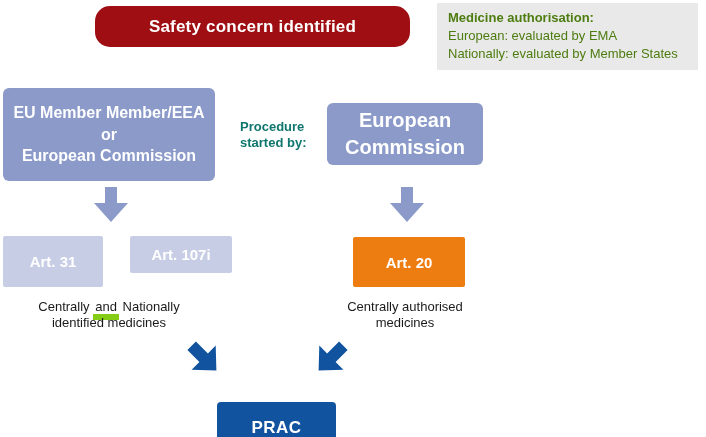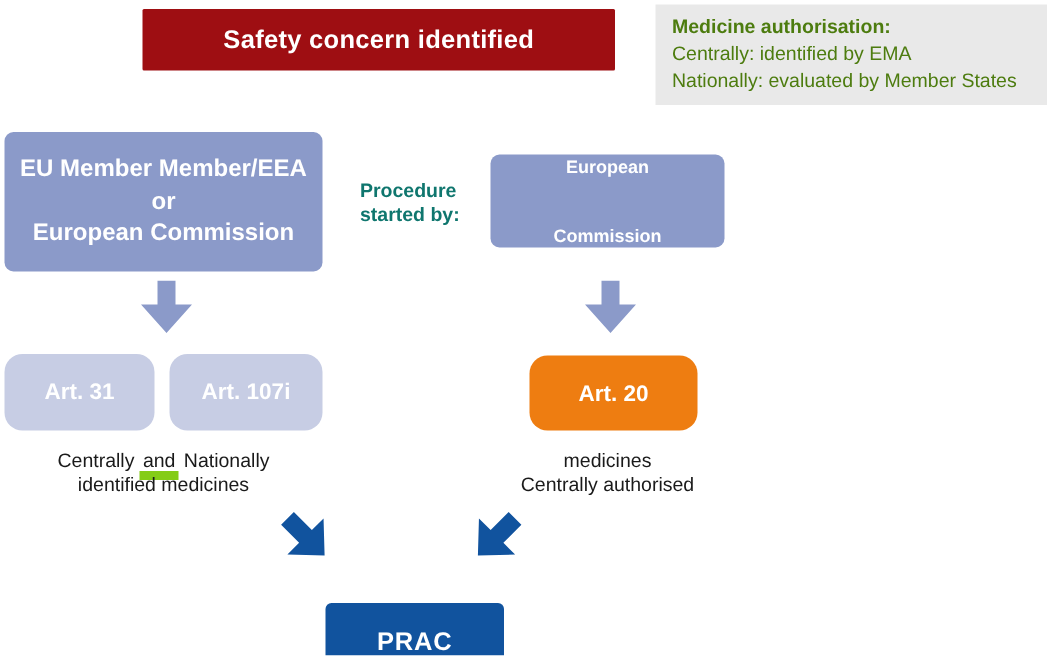--- a/index.html
+++ b/index.html
@@ -17,21 +17,21 @@
     display: flex;
     flex-direction: column;
     align-items: center;
     justify-content: center;
     text-align: center;
     color: #fff;
     font-weight: bold;
   }
   .title-box {
     left: 95px; top: 6px; width: 315px; height: 41px;
-    border-radius: 1px;
+    border-radius: 15px;
     font-size: 17px;
     letter-spacing: 0.2px;
   }
   .note {
     left: 437px; top: 3px; width: 261px; height: 67px;
     padding: 6px 11px;
     font-size: 13px;
     line-height: 1.38;
     color: #4d7c0f;
   }
@@ -45,30 +45,29 @@
   .procedure {
     left: 240px; top: 119px;
     font-size: 13px;
     font-weight: bold;
     color: #0f766e;
     line-height: 1.25;
   }
   .src-right {
     left: 327px; top: 103px; width: 156px; height: 62px;
     border-radius: 6px;
-    font-size: 12px;
+    font-size: 20px;
     line-height: 1.35;
-    justify-content: space-between;
   }
   .art {
-    border-radius: 12px;
+    border-radius: 2px;
     font-size: 15px;
   }
   .art-31  { left: 3px;   top: 236px; width: 100px; height: 51px; }
-  .art-107 { left: 113px; top: 236px; width: 102px; height: 51px; }
+  .art-107 { left: 130px; top: 236px; width: 102px; height: 37px; }
   .art-20  { left: 353px; top: 237px; width: 112px; height: 50px; }
   .caption {
     font-size: 13px;
     color: #1a1a1a;
     text-align: center;
     line-height: 1.22;
   }
   .caption-left  { left: 0px;   top: 299px; width: 218px; }
   .caption-right { left: 319px; top: 299px; width: 172px; }
   .u-and { border-bottom: 6px solid #84cc16; padding: 0 2px; }
@@ -82,21 +81,21 @@
 </style>
 </head>
 <body>
 
 <div class="canvas">
 
   <div class="abs box title-box" style="background: rgb(158, 14, 18);">Safety concern identified</div>
 
   <div class="abs note" style="background: rgb(233, 233, 233);">
     <div class="note-title">Medicine authorisation:</div>
-    <div>Centrally: identified by EMA</div>
+    <div>European: evaluated by EMA</div>
     <div>Nationally: evaluated by Member States</div>
   </div>
 
   <div class="abs box src-left" style="background: rgb(139, 154, 201);">
     <div>EU Member Member/EEA</div>
     <div>or</div>
     <div>European Commission</div>
   </div>
 
   <div class="abs procedure">
@@ -122,22 +121,22 @@
 
   <div class="abs box art art-31" style="background: rgb(199, 205, 228);">Art. 31</div>
   <div class="abs box art art-107" style="background: rgb(199, 205, 228);">Art. 107i</div>
   <div class="abs box art art-20" style="background: rgb(238, 125, 17);">Art. 20</div>
 
   <div class="abs caption caption-left">
     <div><span>Centrally </span><span class="u-and">and</span><span> Nationally</span></div>
     <div>identified medicines</div>
   </div>
   <div class="abs caption caption-right">
+    <div>Centrally authorised</div>
     <div>medicines</div>
-    <div>Centrally authorised</div>
   </div>
 
   <div class="abs arrow" style="left: 187px; top: 341px; color: rgb(17, 83, 158);">
     <svg width="31" height="31" viewBox="0 0 31 31" aria-hidden="true">
       <polygon points="0.4,8.9 8.9,0.4 20.9,12.4 28.7,4.6 29.4,29.4 4.6,28.7 12.4,20.9" fill="currentColor"></polygon>
     </svg>
   </div>
   <div class="abs arrow" style="left: 317px; top: 341px; color: rgb(17, 83, 158);">
     <svg width="31" height="31" viewBox="0 0 31 31" aria-hidden="true">
       <polygon points="30.6,8.9 22.1,0.4 10.1,12.4 2.3,4.6 1.6,29.4 26.4,28.7 18.6,20.9" fill="currentColor"></polygon>

